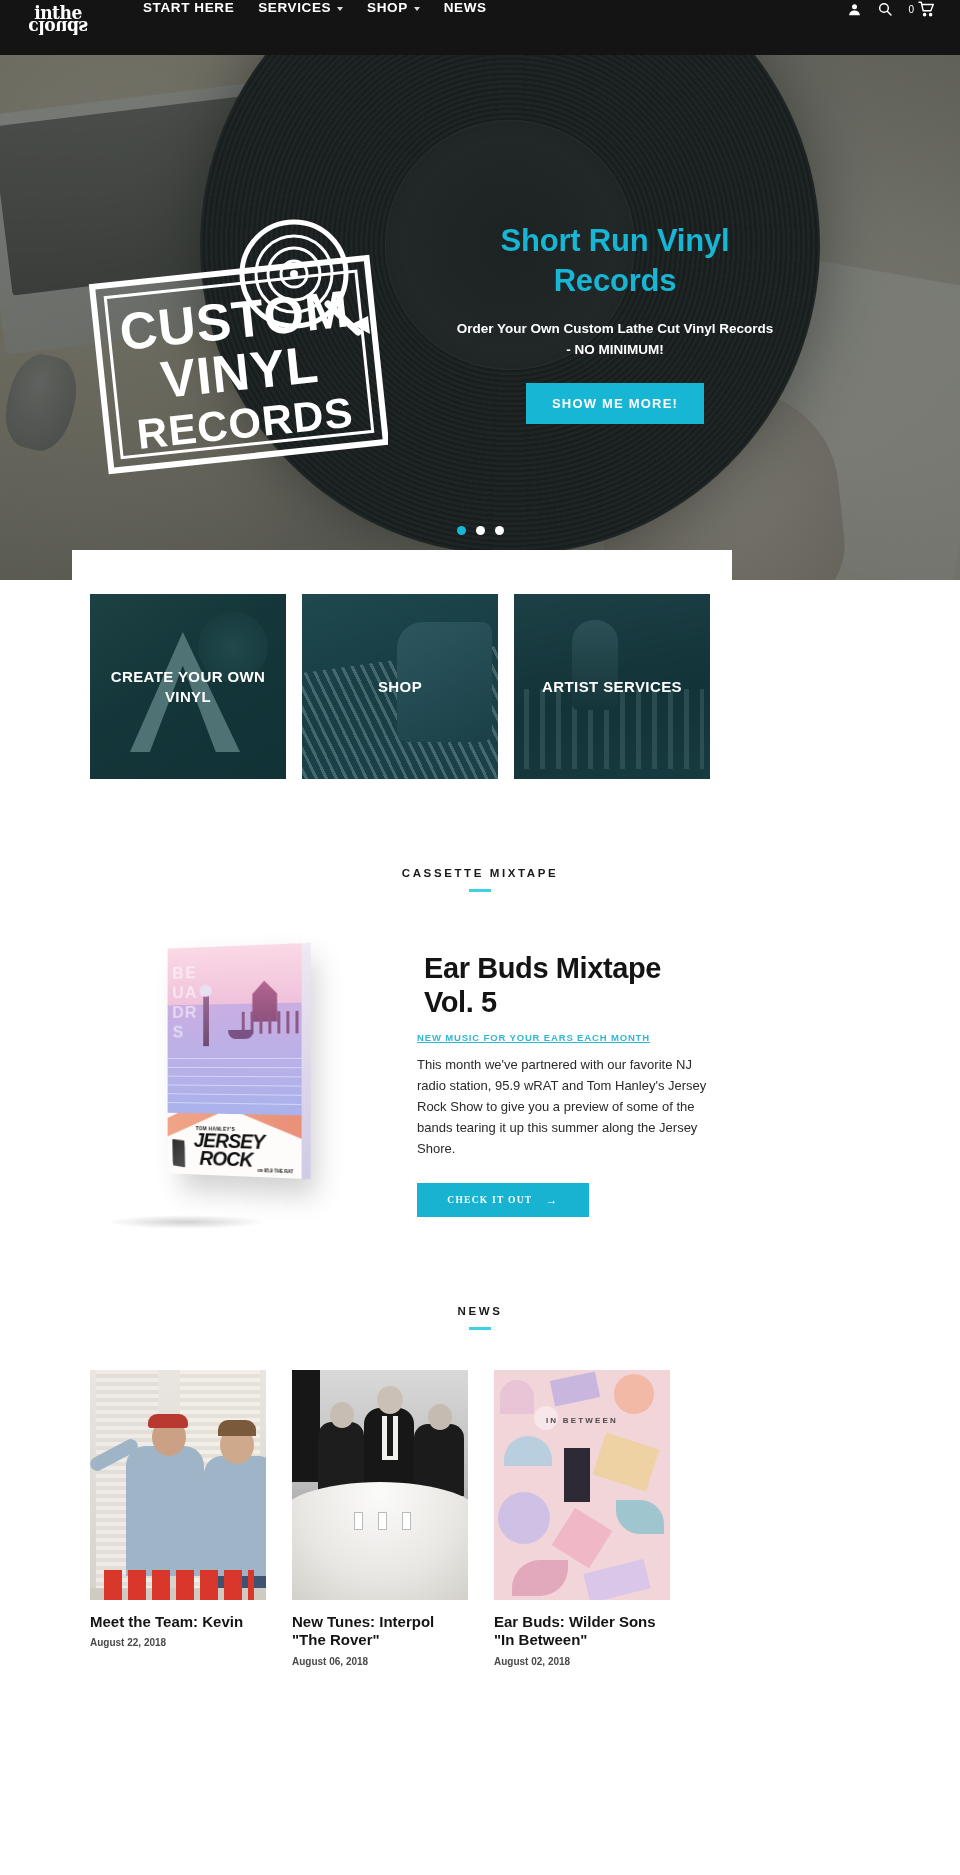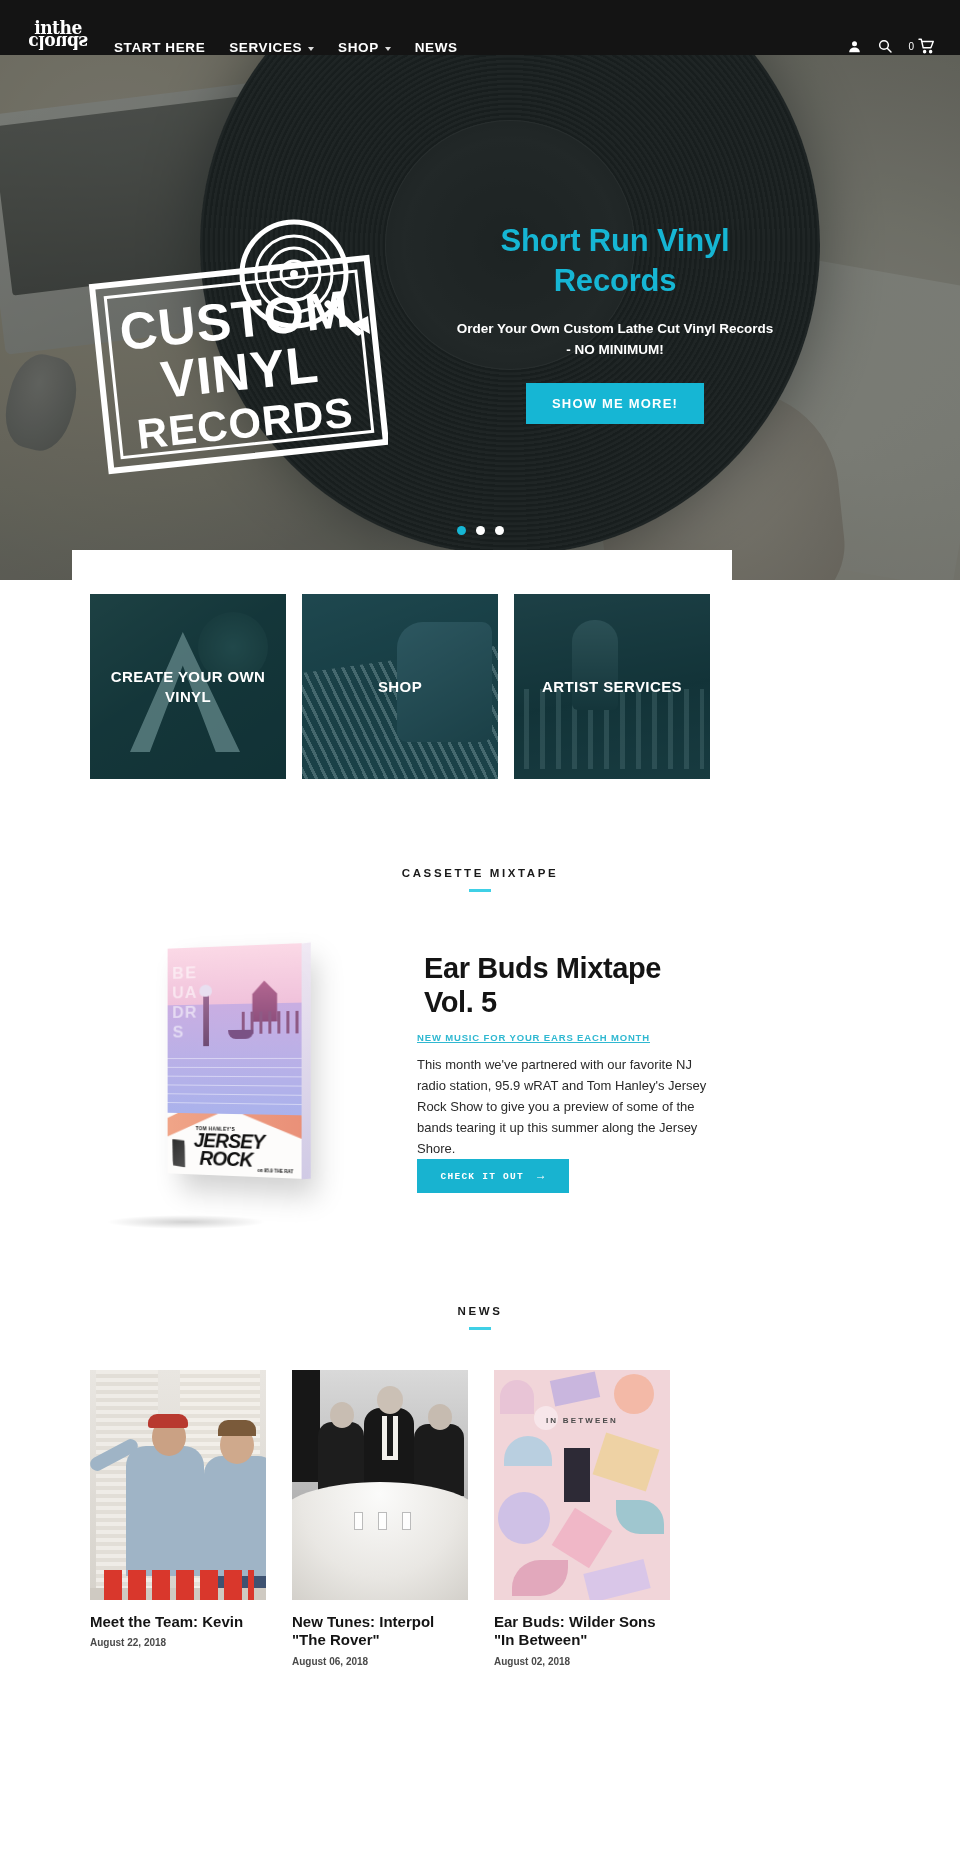--- a/index.html
+++ b/index.html
@@ -6,22 +6,22 @@
   html,body { width:960px; }
   body {
     font-family:"Liberation Sans", sans-serif;
     background:#ffffff;
     color:#1a1a1a;
     -webkit-font-smoothing:antialiased;
   }
 
   
   .site-header{
-    height:55px; background:#141414; display:flex; align-items:flex-end;
-    padding:0 24px; position:relative;
+    height:55px; background:#141414; display:flex; align-items:flex-start;
+    padding:0 24px; position:relative;gap:29px;
   }
   .logo{
     width:68px; height:40px; margin-right:22px; position:relative;
     display:flex; flex-direction:column; justify-content:center;
     flex:0 0 auto;
   }
   .logo-line{
     font-family:"DejaVu Serif", serif; font-weight:bold; color:#fff;
     font-size:19px; line-height:0.85; letter-spacing:-0.5px;
     text-align:center; font-stretch:condensed;
@@ -307,23 +307,23 @@
   }
   .mix-kicker{
     margin-top:13px; color:#2fb8d1; font-size:9.5px; font-weight:bold; letter-spacing:.85px;
     text-transform:uppercase;
     text-decoration:underline;
   }
   .mix-body{
     margin-top:11px; font-size:13px; line-height:1.62; color:#2a2a2a;
   }
   .mix-btn{
-    background:#18b3d0; color:#fff; border:none; cursor:pointer;
-    width:152px; padding:11px 0; font-size:9.5px; font-weight:bold; letter-spacing:1.25px;
-    font-family:Liberation Mono, monospace; display:flex; align-items:center; justify-content:center; gap:13px;
+    margin-top:24px; background:#18b3d0; color:#fff; border:none; cursor:pointer;
+    width:172px; padding:11px 0; font-size:9.5px; font-weight:bold; letter-spacing:1.25px;
+    font-family:Liberation Serif, serif; display:flex; align-items:center; justify-content:center; gap:13px;
   }
   .arrow-r{ font-size:12px; line-height:1; }
 
   
   .news-grid{
     display:flex; gap:26px; padding:40px 90px 0 90px;
   }
   .news-card{ width:176px; cursor:pointer; }
   .news-thumb{ width:176px; height:230px; overflow:hidden; position:relative; }
   .news-title{

